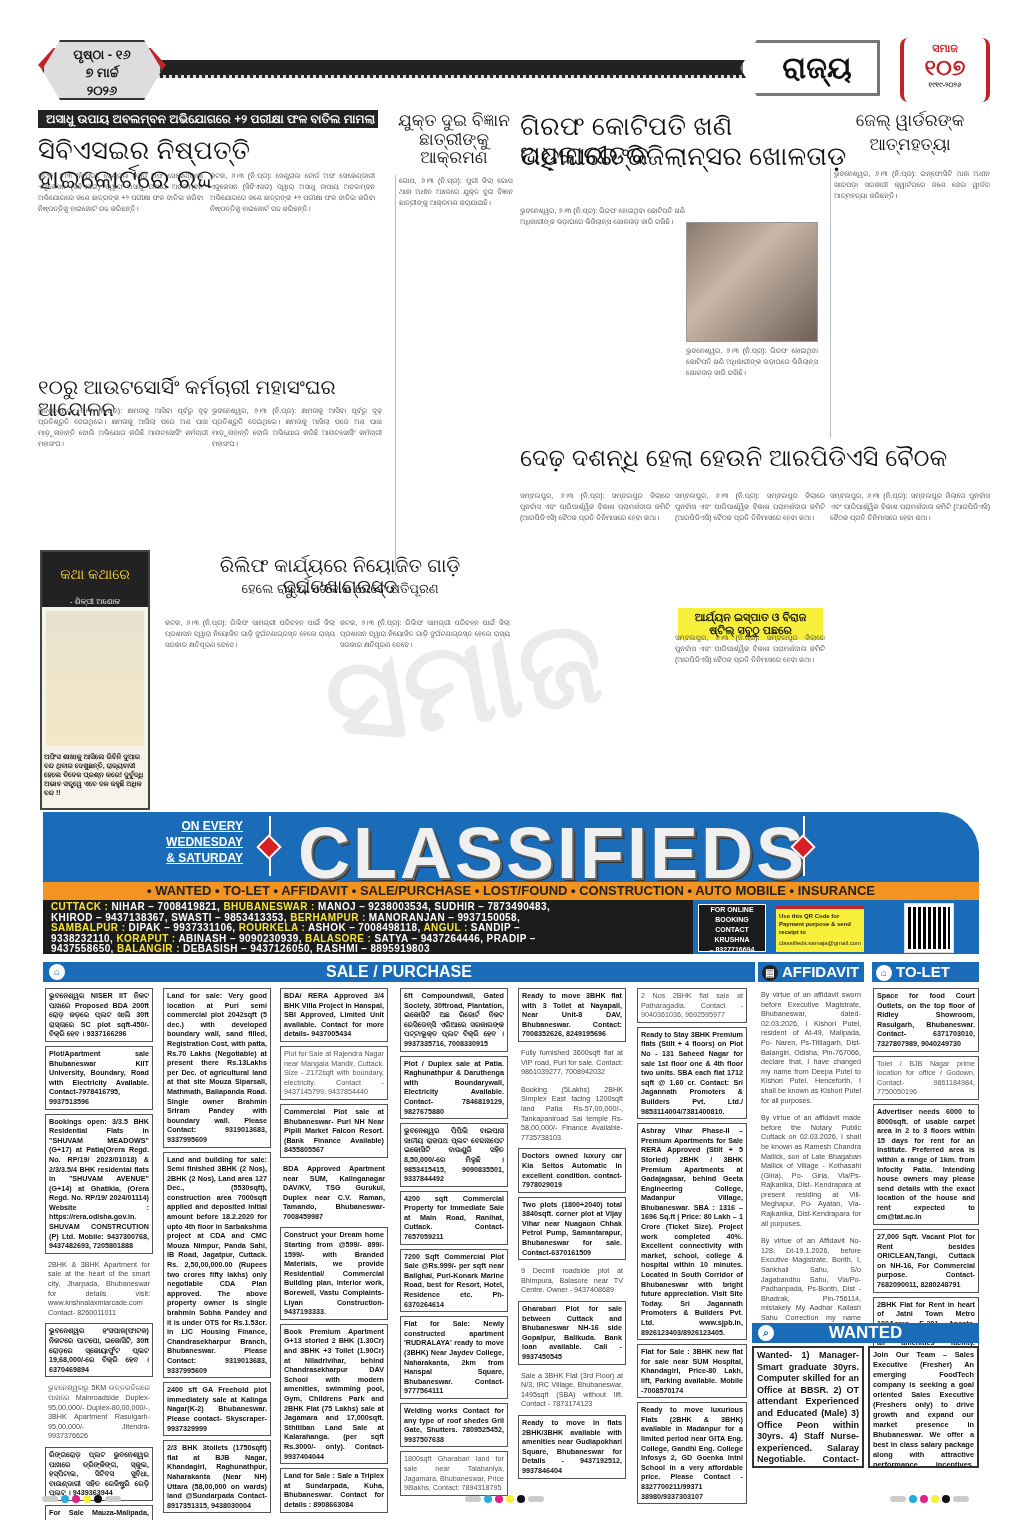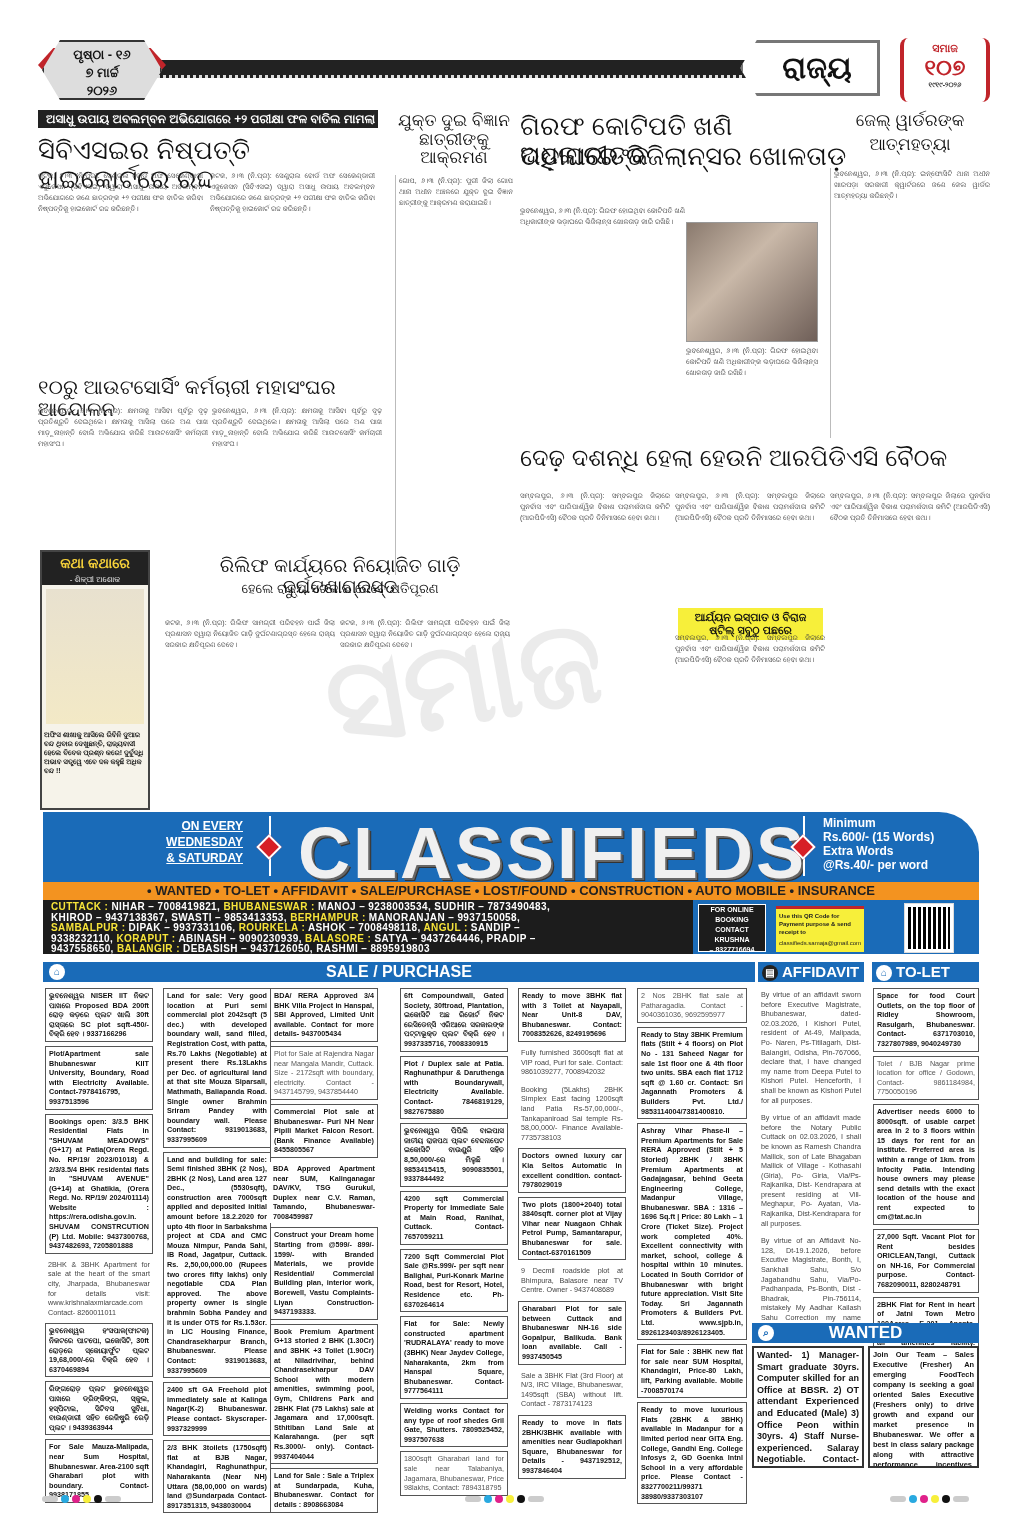--- a/index.html
+++ b/index.html
@@ -12,21 +12,21 @@
 .sec-tab{left:740px;top:40px;width:140px;height:56px;background:#fff;border:3px solid #777;border-radius:8px 0 0 8px;clip-path:polygon(12% 0,100% 0,100% 100%,12% 100%,0 50%);font-size:30px;font-weight:bold;text-align:center;line-height:50px;padding-left:14px}
 .logo-box{left:900px;top:38px;width:90px;height:64px;border-left:4px solid #c0242a;border-right:4px solid #c0242a;border-radius:8px;text-align:center;font-size:10px;color:#c0242a;font-weight:bold}
 .logo-box .big{font-size:22px;color:#c0242a;line-height:26px}
 
 .kicker{background:#222;color:#fff;font-size:14px;font-weight:bold;padding:2px 8px;white-space:nowrap}
 .head{font-weight:normal;color:#111;line-height:1.1}
 .body{font-size:7px;color:#444;line-height:11px;text-align:justify;overflow:hidden}
 .col-rule{border-left:1px solid #bbb}
 .photo{background:linear-gradient(135deg,#8a7a6e,#c9b8a8 40%,#6f5f58);border:1px solid #999}
 .cartoon{border:2px solid #444;background:#f6f3ea}
-.cartoon .ttl{background:#222;color:#f7d23a;font-size:14px;font-weight:bold;padding:3px;text-align:center}
+.cartoon .ttl{background:#222;color:#f7d23a;font-size:14px;font-weight:normal;padding:14px;text-align:center}
 .hl-yellow{background:#f7ef3a;font-size:11px;font-weight:bold;padding:3px 6px;text-align:center}
 .watermark{left:330px;top:610px;width:300px;height:200px;font-size:120px;color:rgba(0,0,0,.08);font-weight:bold;transform:rotate(-10deg)}
 
 .cls{left:43px;top:812px;width:936px;height:142px;border-radius:0 40px 0 0;overflow:hidden;background:#1a6bb8}
 .cls-left{left:100px;top:6px;width:100px;color:#fff;font-size:12px;font-weight:bold;text-align:right;line-height:16px;text-decoration:underline}
 .cls-title{left:255px;top:0;font-size:72px;font-weight:bold;color:#f0f0f0;letter-spacing:3px;text-shadow:2px 2px 0 #666,3px 3px 0 #333}
 .cls-right{left:780px;top:4px;color:#fff;font-size:12px;font-weight:bold;line-height:14px}
 .diamond{width:18px;height:18px;background:#d71f26;transform:rotate(45deg);border:2px solid #fff}
 .vline{width:2px;background:#fff}
 .cls-strip{left:0;top:70px;width:936px;height:18px;background:#f39320;color:#222;font-size:13px;font-weight:bold;line-height:18px;text-align:center;white-space:nowrap}
@@ -111,26 +111,20 @@
   <div class="abs cls-left">
     <div>ON EVERY</div>
     <div>WEDNESDAY</div>
     <div>&amp; SATURDAY</div>
   </div>
   <div class="abs vline" style="left:226px;top:4px;height:60px"></div>
   <div class="abs diamond" style="left:217px;top:26px"></div>
   <div class="abs cls-title">CLASSIFIEDS</div>
   <div class="abs vline" style="left:760px;top:4px;height:60px"></div>
   <div class="abs diamond" style="left:751px;top:26px"></div>
-  <div class="abs cls-right">
-    <div>Minimum</div>
-    <div>Rs.600/- (15 Words)</div>
-    <div>Extra Words</div>
-    <div>@Rs.40/- per word</div>
-  </div>
   <div class="abs cls-strip">• WANTED • TO-LET • AFFIDAVIT • SALE/PURCHASE • LOST/FOUND • CONSTRUCTION • AUTO MOBILE • INSURANCE</div>
   <div class="abs cls-contacts">
     <div><span class="y">CUTTACK :</span><span> NIHAR – 7008419821, </span><span class="y">BHUBANESWAR :</span><span> MANOJ – 9238003534, SUDHIR – 7873490483,</span></div>
     <div><span>KHIROD – 9437138367, SWASTI – 9853413353, </span><span class="y">BERHAMPUR :</span><span> MANORANJAN – 9937150058,</span></div>
     <div><span class="y">SAMBALPUR :</span><span> DIPAK – 9937331106, </span><span class="y">ROURKELA :</span><span> ASHOK – 7008498118, </span><span class="y">ANGUL :</span><span> SANDIP –</span></div>
     <div><span>9338232110, </span><span class="y">KORAPUT :</span><span> ABINASH – 9090230939, </span><span class="y">BALASORE :</span><span> SATYA – 9437264446, PRADIP –</span></div>
     <div><span>9437558650, </span><span class="y">BALANGIR :</span><span> DEBASISH – 9437126050, RASHMI – 8895919803</span></div>
   </div>
   <div class="abs cls-online">
     <div>FOR ONLINE</div>
@@ -156,30 +150,31 @@
 <div class="abs sec-bar" style="left:872px;top:962px;width:107px;font-size:15px">
   <span class="ico">⌂</span><span>TO-LET</span>
 </div>
 
 <div class="col" style="left:45px;top:988px;width:108px">
   <div class="ad b">ଭୁବନେଶ୍ୱର NISER IIT ନିକଟ ପାଖରେ Proposed BDA 200ft ରୋଡ଼ କଡ଼ରେ ପ୍ଲଟ ଖାଲି 30ft ରାସ୍ତାରେ SC plot sqft-450/- ବିକ୍ରି ହେବ । 9337166296</div>
   <div class="ad b">Plot/Apartment sale Bhubaneswar KIIT University, Boundary, Road with Electricity Available. Contact-7978416795, 9937513596</div>
   <div class="ad b">Bookings open: 3/3.5 BHK Residential Flats in "SHUVAM MEADOWS" (G+17) at Patia(Orera Regd. No. RP/19/ 2023/01018) &amp; 2/3/3.5/4 BHK residental flats in "SHUVAM AVENUE" (G+14) at Ghatikia, (Orera Regd. No. RP/19/ 2024/01114) Website : https://rera.odisha.gov.in. SHUVAM CONSTRCUTION (P) Ltd. Mobile: 9437300768, 9437482693, 7205801888</div>
   <div class="ad n">2BHK &amp; 3BHK Apartment for sale at the heart of the smart city, Jharpada, Bhubaneswar for details visit: www.krishnalaxmiarcade.com Contact- 8260011011</div>
   <div class="ad b">ଭୁବନେଶ୍ୱର ହଂସପାଳ(ଫାଟକ) ନିକଟରେ ପାଟପୋ, ଇକୋସିଟି, 30ft ରୋଡ଼ରେ ସ୍କୋୟାର୍ଫୁଟ ପ୍ଲଟ 19,68,000/-ରେ ବିକ୍ରି ହେବ । 6370469894</div>
+  <div class="ad n">ଭୁବନେଶ୍ୱରରୁ 5KM ଉତ୍ତରଦିଗରେ ପାଖରେ Mainroadside Duplex-95,00,000/- Duplex-80,00,000/-, 3BHK Apartment Rasulgarh- 95,00,000/- Jitendra- 9937376626</div>
   <div class="ad b">ରିଙ୍ଗରୋଡ଼ ପ୍ଲଟ ଭୁବନେଶ୍ୱର ପାଖରେ ଡ୍ରିଙ୍କିଙ୍ଗ, ସ୍କୁଲ, ହସ୍ପିଟାଲ, ସିଟିବସ ସୁବିଧା, ବାଉଣ୍ଡାରୀ ସହିତ ରେଜିଷ୍ଟ୍ରି ରେଡ଼ି ପ୍ଲଟ । 9439363944</div>
   <div class="ad b">For Sale Mauza-Malipada, near Sum Hospital, Bhubaneswar. Area-2100 sqft Gharabari plot with boundary. Contact- 9938171855</div>
 </div>
 <div class="col" style="left:163px;top:988px;width:108px">
   <div class="ad b">Land for sale: Very good location at Puri semi commercial plot 2042sqft (5 dec.) with developed boundary wall, sand filled, Registration Cost, with patta, Rs.70 Lakhs (Negotiable) at present there Rs.13Lakhs per Dec. of agricultural land at that site Mouza Siparsali, Mathmath, Baliapanda Road. Single owner Brahmin Sriram Pandey with boundary wall. Please Contact: 9319013683, 9337995609</div>
   <div class="ad b">Land and building for sale: Semi finished 3BHK (2 Nos), 2BHK (2 Nos), Land area 127 Dec., (5530sqft), construction area 7000sqft applied and deposited initial amount before 18.2.2020 for upto 4th floor in Sarbakshma project at CDA and CMC Mouza Nimpur, Panda Sahi, IB Road, Jagatpur, Cuttack. Rs. 2,50,00,000.00 (Rupees two crores fifty lakhs) only negotiable CDA Plan approved. The above property owner is single brahmin Sobha Pandey and it is under OTS for Rs.1.53cr. in LIC Housing Finance, Chandrasekharpur Branch, Bhubaneswar. Please Contact: 9319013683, 9337995609</div>
   <div class="ad b">2400 sft GA Freehold plot immediately sale at Kalinga Nagar(K-2) Bhubaneswar. Please contact- Skyscraper- 9937329999</div>
   <div class="ad b">2/3 BHK 3toilets (1750sqft) flat at BJB Nagar, Khandagiri, Raghunathpur, Naharakanta (Near NH) Uttara (58,00,000 on wards) land @Sundarpada Contact- 8917351315, 9438030004</div>
 </div>
-<div class="col" style="left:270px;top:988px;width:108px">
+<div class="col" style="left:280px;top:988px;width:108px">
   <div class="ad b">BDA/ RERA Approved 3/4 BHK Villa Project in Hanspal, SBI Approved, Limited Unit available. Contact for more details- 9437005434</div>
   <div class="ad l">Plot for Sale at Rajendra Nagar near Mangala Mandir, Cuttack. Size - 2172sqft with boundary, electricity. Contact - 9437145799, 9437854440</div>
   <div class="ad b">Commercial Plot sale at Bhubaneswar- Puri NH Near Pipili Market Falcon Resort. (Bank Finance Available) 8455805567</div>
   <div class="ad b" style="border:none">BDA Approved Apartment near SUM, Kalinganagar DAV/KV, TSG Gurukul, Duplex near C.V. Raman, Tamando, Bhubaneswar- 7008459987</div>
   <div class="ad b">Construct your Dream home Starting from @599/- 899/- 1599/- with Branded Materials, we provide Residential/ Commercial Building plan, interior work, Borewell, Vastu Complaints- Liyan Construction- 9437193333.</div>
   <div class="ad b">Book Premium Apartment G+13 storied 2 BHK (1.30Cr) and 3BHK +3 Toilet (1.90Cr) at Niladrivihar, behind Chandrasekharpur DAV School with modern amenities, swimming pool, Gym, Childrens Park and 2BHK Flat (75 Lakhs) sale at Jagamara and 17,000sqft. Sthitiban Land Sale at Kalarahanga. (per sqft Rs.3000/- only). Contact- 9937404044</div>
   <div class="ad b">Land for Sale : Sale a Triplex at Sundarpada, Kuha, Bhubaneswar. Contact for details : 8908663084</div>
 </div>
 <div class="col" style="left:400px;top:988px;width:108px">
   <div class="ad b">6ft Compoundwall, Gated Society, 30ftroad, Plantation, ଇକୋସିଟି ଅଛ ରିଜୋର୍ଟ ନିକଟ ରେସିଡେନ୍ସି ଏରିଆରେ ସରକାରଙ୍କ ପଟ୍ଟାଭୂକ୍ତ ପ୍ଲଟ ବିକ୍ରି ହେବ । 9937335716, 7008330915</div>

